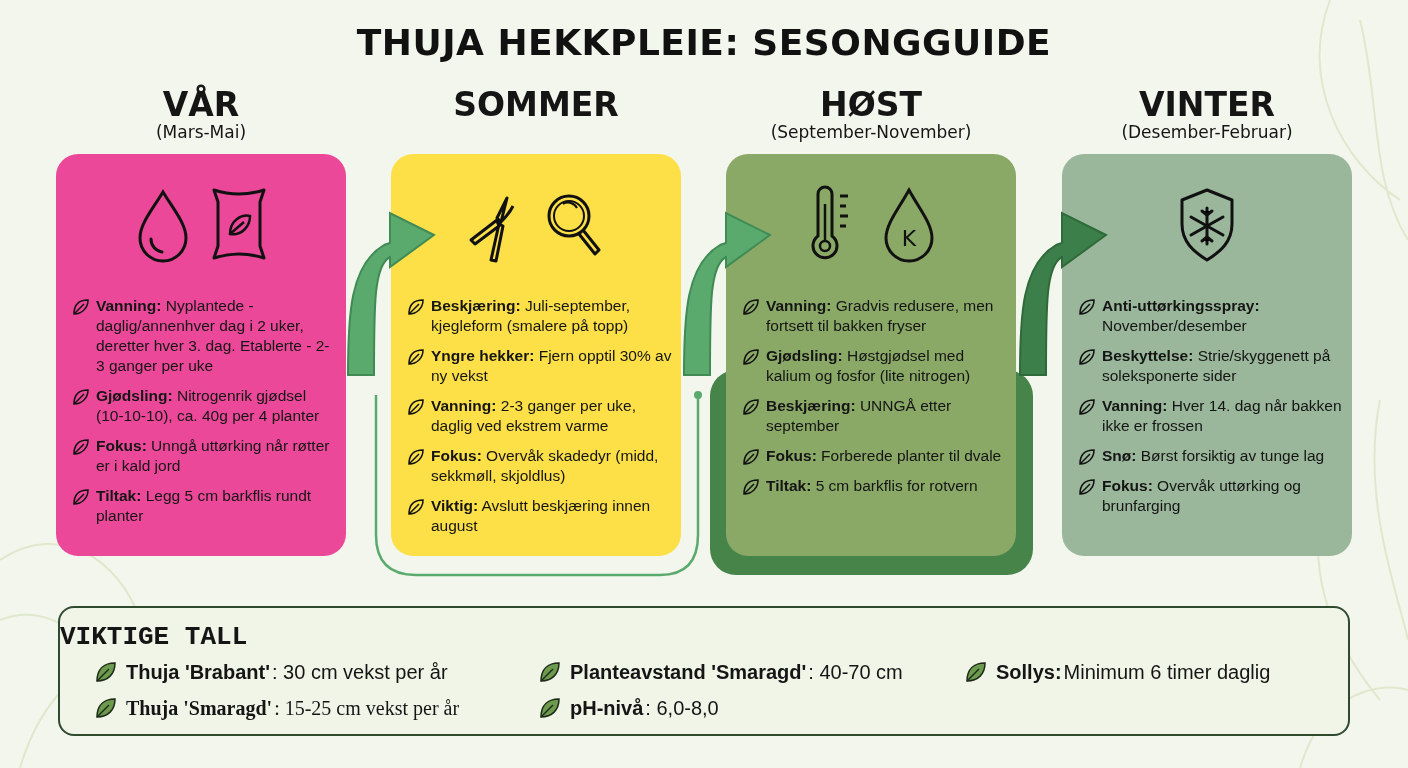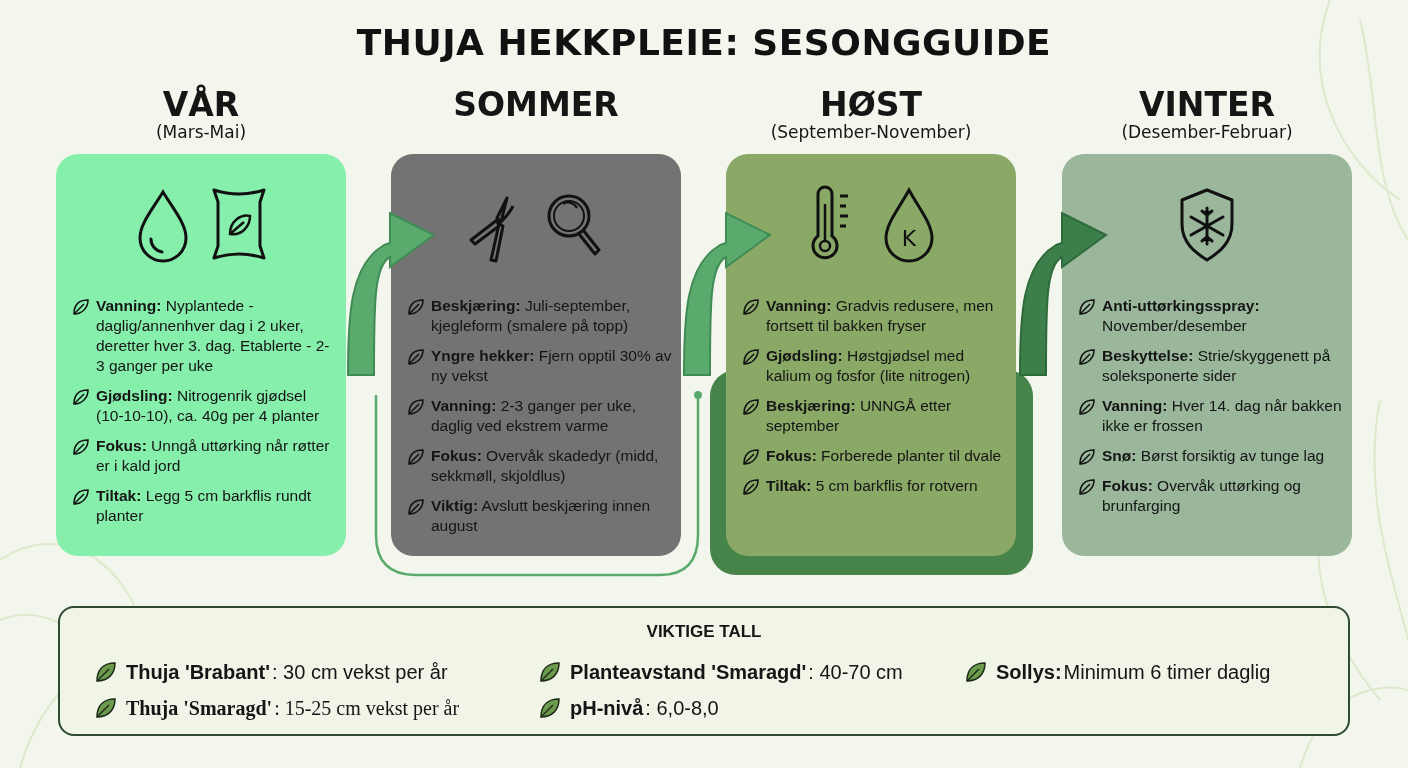--- a/index.html
+++ b/index.html
@@ -20,43 +20,43 @@
   .season-head .name {
     font-family: "DejaVu Sans", sans-serif; font-weight: bold; font-size: 33px; line-height: 30px;
   }
   .season-head .months {
     font-family: "DejaVu Sans", sans-serif; font-size: 17px; line-height: 24px;
   }
   .card {
     position: absolute; top: 154px; width: 290px; height: 402px;
     border-radius: 22px;
   }
-  .card.spring { left: 56px; background: #86efac; }
-  .card.summer { left: 391px; background: #737373; }
+  .card.spring { left: 56px; background: #ec4899; }
+  .card.summer { left: 391px; background: #fde047; }
   .card.autumn-base { left: 710px; top: 370px; width: 323px; height: 205px; background: #47844a; border-radius: 26px; }
   .card.autumn { left: 726px; background: #8aa866; }
   .card.winter { left: 1062px; background: #9ab79b; }
   .icons { position: absolute; top: 30px; left: 0; right: 0; display: flex; justify-content: center; gap: 14px; }
   .icons svg { width: 62px; height: 80px; }
   .items { position: absolute; top: 142px; left: 16px; right: 8px; list-style: none; }
   .items li {
     position: relative; padding-left: 24px; font-size: 15.5px; line-height: 20px;
     margin-bottom: 10px; font-family: "Liberation Sans", sans-serif;
   }
   .items li .bul { position: absolute; left: 0; top: 2px; width: 18px; height: 18px; }
   .items li b { font-weight: bold; }
   .arrow { position: absolute; }
   .loop-line { position: absolute; }
   .facts {
     position: absolute; left: 58px; top: 606px; width: 1292px; height: 130px;
     border: 2px solid #2f4a2f; border-radius: 16px; background: #f0f5e8;
   }
   .facts .ftitle {
-    position: absolute; top: 14px; left: 0; right: 0; text-align: center;
-    font-family: Liberation Sans, sans-serif; font-weight: bold; font-size: 17px;
+    position: absolute; top: 14px; left: 0; right: 0; text-align: left;
+    font-family: Liberation Mono, monospace; font-weight: bold; font-size: 26px;
   }
   .fact {
     position: absolute; font-family: "Liberation Sans", sans-serif; font-size: 20px; line-height: 24px;
     white-space: nowrap; display: flex; align-items: center;
   }
   .fact svg { width: 24px; height: 24px; margin-right: 8px; }
   .fact b { font-weight: bold; margin-right: 2px; }
 </style>
 </head>
 <body>

